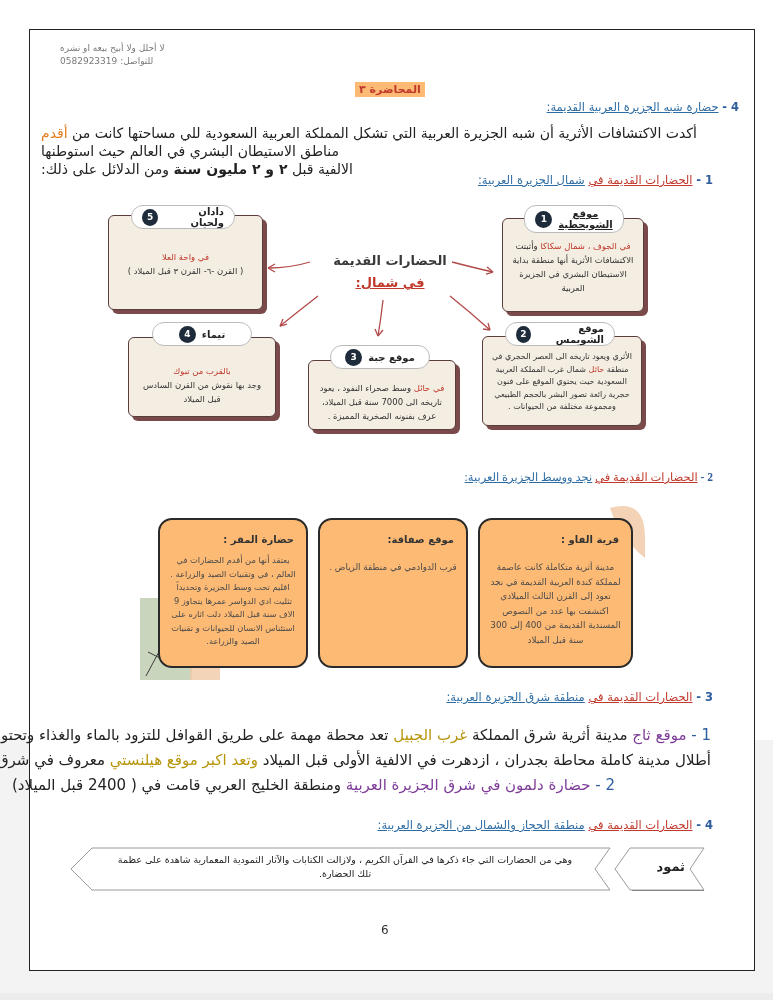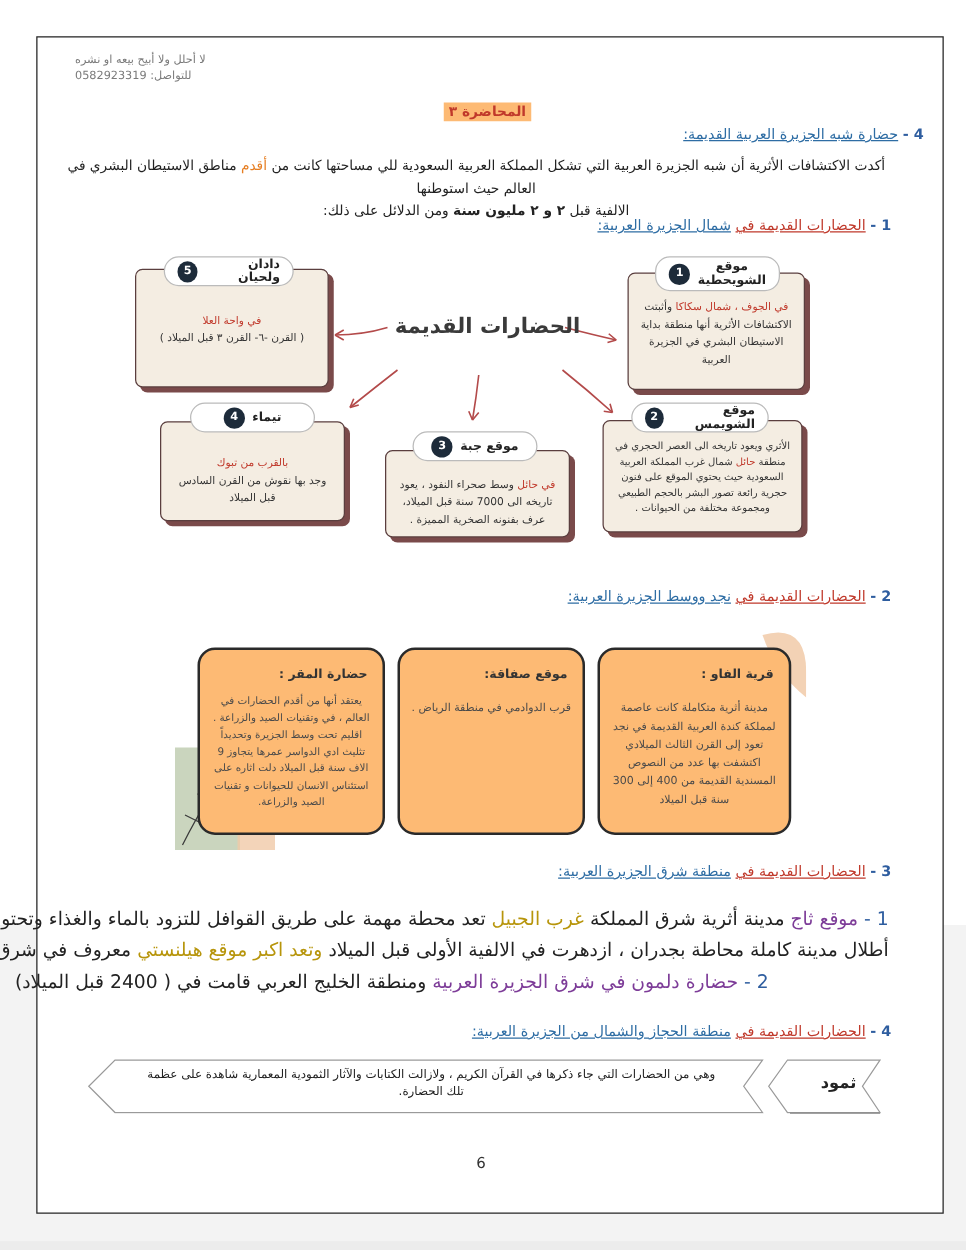--- a/index.html
+++ b/index.html
@@ -14,32 +14,32 @@
   .disclaimer { left: 60px; top: 42px; width: 160px; font-size: 9px; color: #7a7a7a; line-height: 13px; text-align: left; direction: rtl; }
   .disclaimer .line { display: block; text-align: left; }
 
   .lecture-title { left: 355px; top: 82px; background: #fdba74; color: #c0392b; font-weight: bold; font-size: 11px; padding: 1px 4px; }
 
   .sec-head { font-size: 11.5px; direction: rtl; white-space: nowrap; text-align: center; }
   .sec-num { color: #2e5d9f; font-weight: bold; }
   .sec-red { color: #c0392b; text-decoration: underline; }
   .sec-blue { color: #2e6da4; text-decoration: underline; }
 
-  .para { font-size: 11px; color: #222; line-height: 18px; direction: rtl; text-align: center; }
+  .para { font-size: 14px; color: #222; line-height: 18px; direction: rtl; text-align: left; }
   .hl-orange { color: #e67e22; }
   .bold { font-weight: bold; }
 
   
   .ncard { position: absolute; background: #f4ede2; border: 1.5px solid #5a3e3e; border-radius: 6px; box-shadow: 4px 4px 0 #7a4a4a; }
   .ntab { position: absolute; height: 24px; background: #fff; border: 1px solid #bbb; border-radius: 12px; display: flex; align-items: center; justify-content: center; direction: rtl; gap: 6px; padding: 0 10px; font-weight: bold; font-size: 10px; color: #222; }
   .nbadge { width: 17px; height: 17px; border-radius: 50%; background: #1d2b3a; color: #fff; font-size: 9px; display: flex; align-items: center; justify-content: center; }
   .nbody { position: absolute; left: 8px; right: 8px; font-size: 8.5px; color: #333; line-height: 14px; text-align: center; direction: rtl; }
   .red { color: #c0392b; }
 
-  .center-title { left: 315px; top: 250px; width: 150px; text-align: center; font-size: 17px; font-weight: bold; color: #3a3a3a; line-height: 22px; direction: rtl; }
+  .center-title { left: 315px; top: 250px; width: 150px; text-align: center; font-size: 13px; font-weight: bold; color: #3a3a3a; line-height: 22px; direction: rtl; }
   .center-title .sub { color: #c0392b; text-decoration: underline; }
 
   
   .jcard { position: absolute; background: #fdba74; border: 2.5px solid #2a2a2a; border-radius: 14px; }
   .jtitle { position: absolute; top: 14px; left: 8px; right: 12px; font-weight: bold; font-size: 10px; color: #333; text-align: right; direction: rtl; }
   .jbody { position: absolute; top: 40px; left: 8px; right: 8px; font-size: 8.8px; color: #4a4a4a; line-height: 14.5px; text-align: center; direction: rtl; }
 
   .east-line { font-size: 15px; color: #222; direction: rtl; text-align: center; white-space: nowrap; }
   .purple { color: #7d3c98; }
   .olive { color: #b7950b; }
@@ -99,41 +99,42 @@
       <path d="M280 326 l3 -7 M280 326 l7 -2"></path>
       <path d="M383 300 Q381 318 378 336"></path>
       <path d="M378 336 l-3 -7 M378 336 l5 -6"></path>
       <path d="M450 296 Q470 312 490 330"></path>
       <path d="M490 330 l-7 -1 M490 330 l-2 -7"></path>
     </g>
   </svg>
 
   <div class="abs center-title">
     <div>الحضارات القديمة</div>
+    <div class="sub">في شمال:</div>
   </div>
 
   <div class="ncard" style="left:108px; top:215px; width:155px; height:95px;">
     <div class="nbody" style="top:34px;">
       <div class="red">في واحة العلا</div>
       <div>( القرن -٦- القرن ٣ قبل الميلاد )</div>
     </div>
   </div>
   <div class="ntab" style="left:131px; top:205px; width:104px;">
     <span>دادان ولحيان</span>
     <span class="nbadge">5</span>
   </div>
 
   <div class="ncard" style="left:502px; top:218px; width:142px; height:94px;">
     <div class="nbody" style="top:20px;">
       <span class="red">في الجوف ، شمال سكاكا</span>
       <span>وأثبتت الاكتشافات الأثرية أنها منطقة بداية الاستيطان البشري في الجزيرة العربية</span>
     </div>
   </div>
   <div class="ntab" style="left:524px; top:205px; width:100px; height:28px; line-height:11px;">
-    <span style="text-align:center;">
+    <span style="text-align:center;text-decoration:underline;">
       <span>موقع</span><br>
       <span>الشويحطية</span>
     </span>
     <span class="nbadge">1</span>
   </div>
 
   <div class="ncard" style="left:128px; top:337px; width:148px; height:80px;">
     <div class="nbody" style="top:26px;">
       <div class="red">بالقرب من تبوك</div>
       <div>وجد بها نقوش من القرن السادس قبل الميلاد</div>
@@ -160,21 +161,21 @@
       <span>الأثري ويعود تاريخه الى العصر الحجري في منطقة</span>
       <span class="red">حائل</span>
       <span>شمال غرب المملكة العربية السعودية حيث يحتوي الموقع على فنون حجرية رائعة تصور البشر بالحجم الطبيعي ومجموعة مختلفة من الحيوانات .</span>
     </div>
   </div>
   <div class="ntab" style="left:505px; top:322px; width:110px;">
     <span>موقع الشويمس</span>
     <span class="nbadge">2</span>
   </div>
 
-  <div class="abs sec-head" style="right:60px; top:470px;">
+  <div class="abs sec-head" style="right:60px; top:470px;font-family:Liberation Serif, serif;">
     <span class="sec-num">2 -</span>
     <span class="sec-red">الحضارات القديمة في</span>
     <span class="sec-blue">نجد ووسط الجزيرة العربية:</span>
   </div>
 
   <svg class="abs" style="left:140px; top:498px;" width="505" height="182">
     <rect x="0" y="100" width="52" height="82" fill="#b8c7a8" opacity="0.75"></rect>
     <rect x="50" y="150" width="30" height="32" fill="#f0c9a8" opacity="0.8"></rect>
     <path d="M6 178 Q30 130 55 105" stroke="#3a3a3a" fill="none" stroke-width="1"></path>
     <path d="M20 160 l-12 -6 M30 145 l-12 -8 M40 128 l-12 -6" stroke="#3a3a3a" stroke-width="1"></path>

